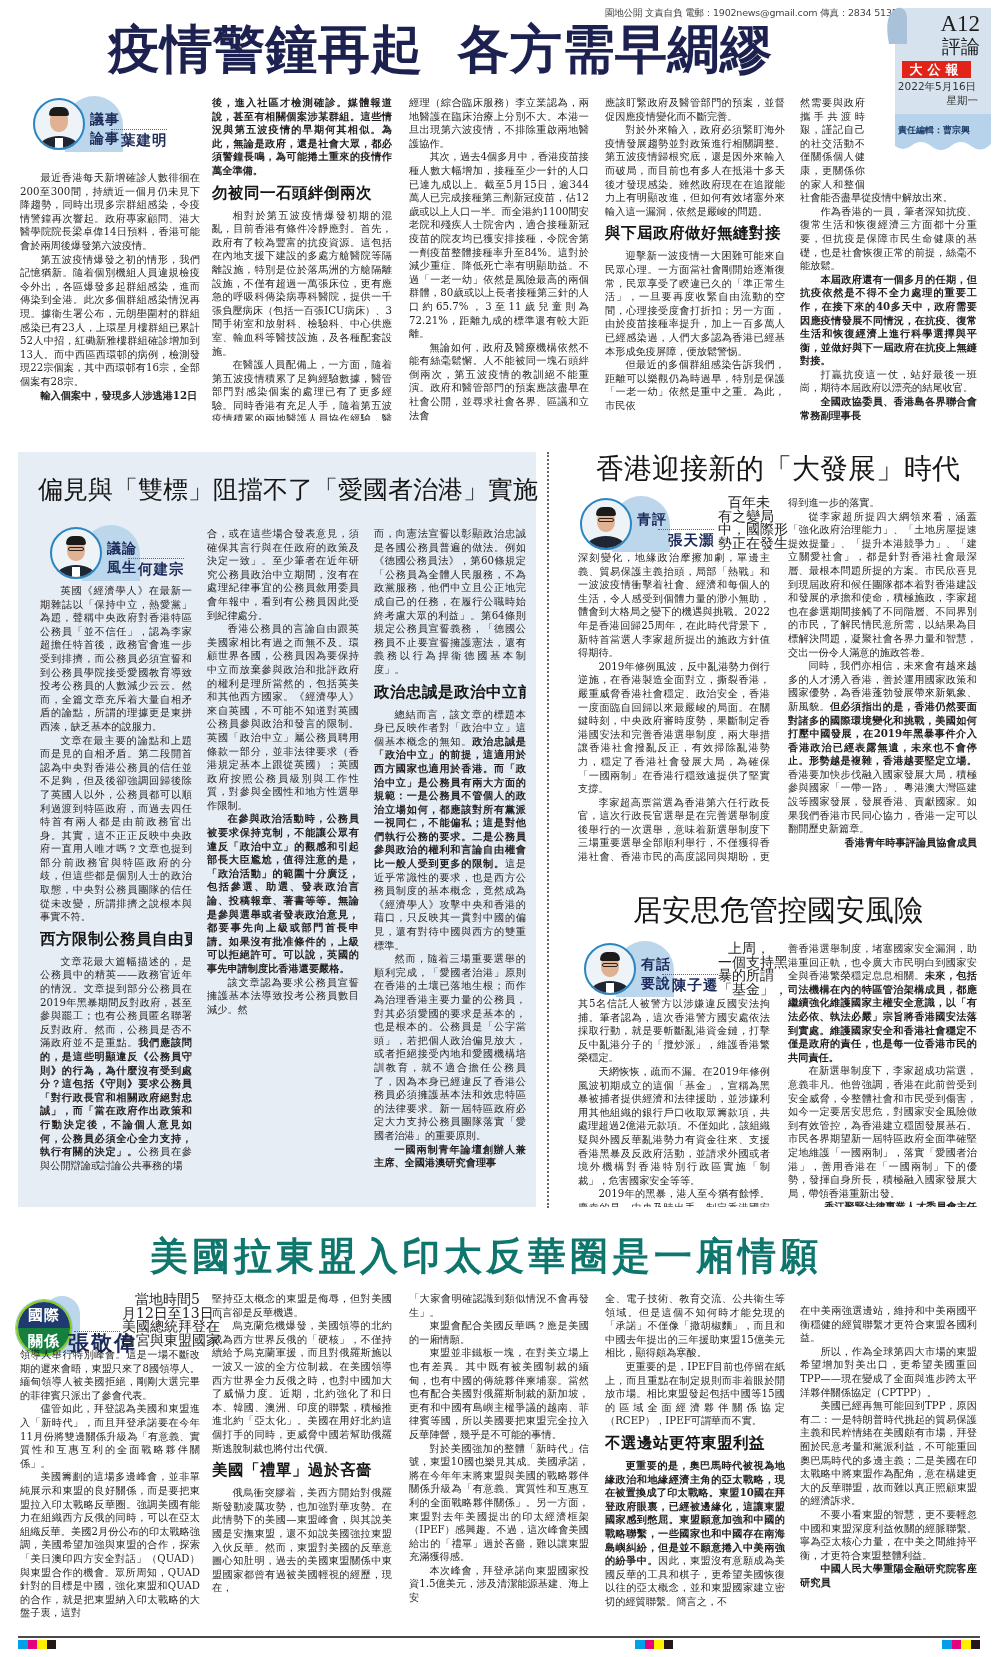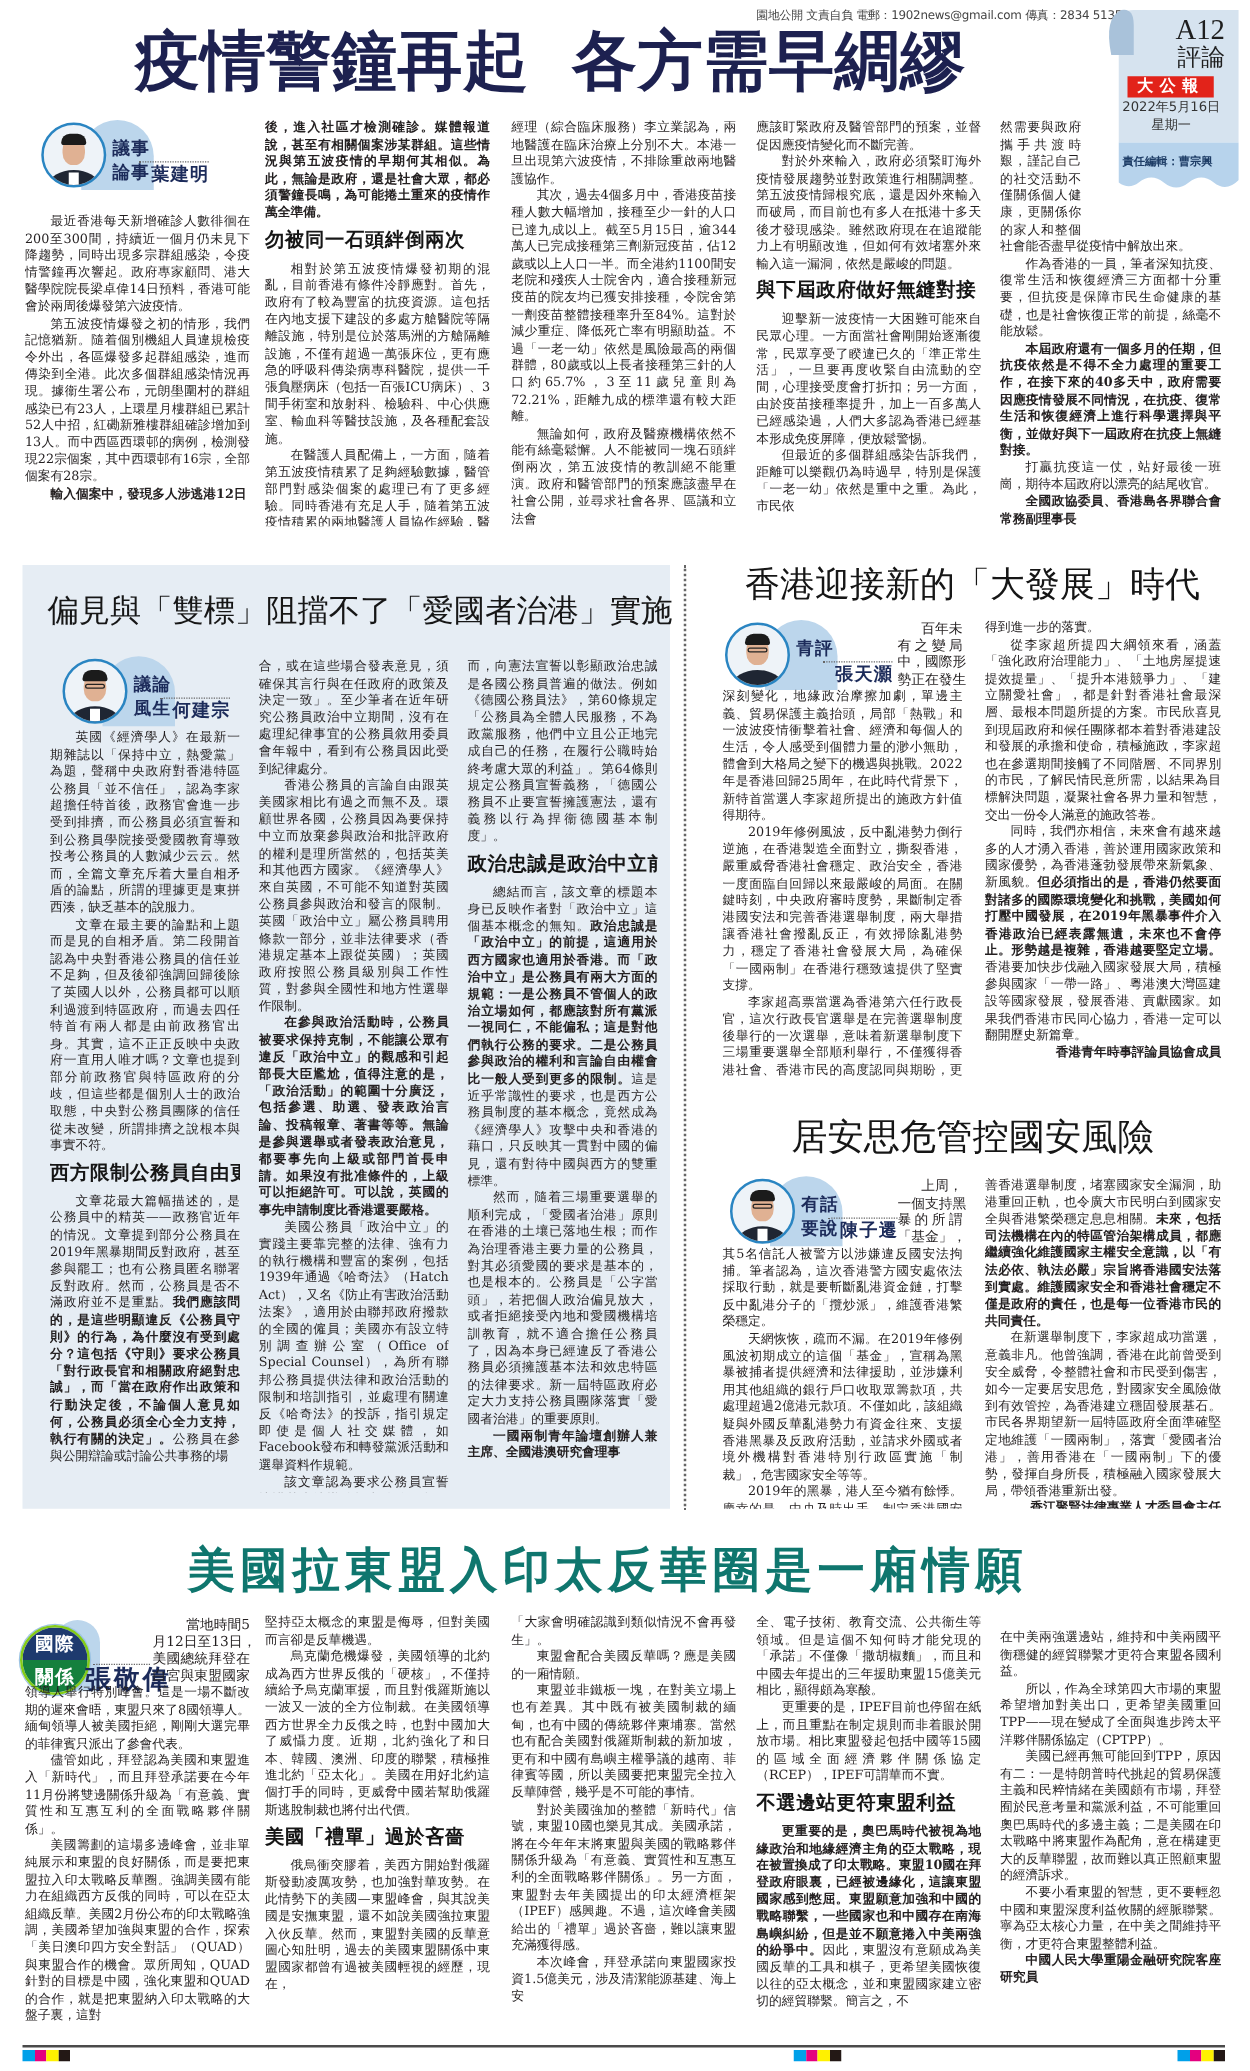--- a/index.html
+++ b/index.html
@@ -7,21 +7,21 @@
 body{position:relative;overflow:hidden;font-family:"DejaVu Serif","Liberation Serif",serif;color:#231f20}
 .abs{position:absolute}
 .meta{left:605px;top:7px;font-size:9.5px;line-height:12px;color:#444;font-family:"DejaVu Sans","Liberation Sans",sans-serif;white-space:nowrap;letter-spacing:-0.2px}
 .h-main{left:108px;top:20px;font-family:"DejaVu Sans","Liberation Sans",sans-serif;font-weight:bold;font-size:52px;line-height:58px;color:#1d2150;white-space:nowrap;word-spacing:16px;letter-spacing:0.5px}
 
 .tab-svg{left:881px;top:2px}
 .tab-page{left:890px;top:11px;width:90px;text-align:right;font-size:23px;line-height:26px;color:#1e1e1e;font-family:Liberation Serif, serif}
 .tab-sec{left:890px;top:36px;width:90px;text-align:right;font-size:19px;line-height:22px;color:#1e1e1e;font-family:"Liberation Serif","DejaVu Serif",serif}
 .tab-brand{left:902px;top:61px;width:69px;height:17px;background:#e2231a;color:#fff;font-weight:bold;font-size:13px;line-height:17px;text-align:center;letter-spacing:5px;font-family:"DejaVu Sans","Liberation Sans",sans-serif}
 .tab-date{left:896px;top:80px;width:82px;text-align:center;font-size:10.5px;line-height:13px;color:#333;font-family:"DejaVu Sans","Liberation Sans",sans-serif}
-.tab-week{left:896px;top:94px;width:82px;text-align:center;font-size:10.5px;line-height:13px;color:#333;font-family:"DejaVu Sans","Liberation Sans",sans-serif}
+.tab-week{left:896px;top:94px;width:82px;text-align:right;font-size:10.5px;line-height:13px;color:#333;font-family:"DejaVu Sans","Liberation Sans",sans-serif}
 .tab-editor{left:898px;top:124px;font-size:9px;line-height:12px;color:#1e3d66;font-weight:bold;white-space:nowrap;font-family:"DejaVu Sans","Liberation Sans",sans-serif}
 
 .col{position:absolute;overflow:hidden;font-size:10.2px;line-height:13.6px;text-align:justify;color:#231f20}
 .col p{text-indent:2em}
 .col p.ni{text-indent:0}
 .col .b{font-weight:bold}
 .col p.sig{font-weight:bold}
 .col p.r{text-align:right;text-indent:0}
 .col h3.sub{font-size:15.5px;line-height:20px;font-weight:bold;margin:5px 0 6px;color:#161616;letter-spacing:0.5px;text-indent:0;white-space:nowrap;font-family:"Liberation Serif","DejaVu Serif",serif}
 .spacer{float:right;width:112px;height:82px}
@@ -47,21 +47,21 @@
 .byline .name{position:absolute;left:88px;top:35px;font-size:14.5px;line-height:18px;font-weight:bold;color:#1c2b5a;letter-spacing:1px;white-space:nowrap}
 
 .badge-arch{left:44px;top:1296px;width:36px;height:57px;background:#bcd6ec;border-radius:18px 18px 0 0}
 .badge{left:16px;top:1300px;width:56px;height:56px;border-radius:50%;overflow:hidden;border:2px solid #84cc16;box-shadow:0 0 0 1px #9cc3e3}
 .badge .top,.badge .bot{height:50%;color:#fff;font-weight:bold;font-size:15px;line-height:27px;text-align:center;letter-spacing:1px;font-family:"DejaVu Sans","Liberation Sans",sans-serif}
 .badge .top{background:#1e3a6e}
 .badge .bot{background:#15803d}
 .badge-dots{left:74px;top:1331px;width:46px;border-top:1px dotted #666}
 .badge-name{left:68px;top:1334px;font-size:21px;line-height:18px;font-weight:bold;color:#1c2b5a;letter-spacing:2px;white-space:nowrap}
 
-.lead{position:absolute;font-size:11px;line-height:13.6px;color:#231f20}
+.lead{position:absolute;font-size:14px;line-height:13.6px;color:#231f20}
 .lead div{text-align:justify;text-align-last:justify;white-space:nowrap}
 .lead div.first{text-align:right;text-align-last:right}
 
 .rule{left:18px;top:1636px;width:962px;height:2px;background:#4a4a4a}
 .cmyk{top:1640px;display:flex}
 .cmyk span{display:block;width:9.5px;height:9px}
 </style>
 </head>
 <body>
 
@@ -151,21 +151,20 @@
   <div class="col" style="left:40px;top:584px;width:152px;height:610px;">
       <p class="p">英國《經濟學人》在最新一期雜誌以「保持中立，熱愛黨」為題，聲稱中央政府對香港特區公務員「並不信任」，認為李家超擔任特首後，政務官會進一步受到排擠，而公務員必須宣誓和到公務員學院接受愛國教育導致投考公務員的人數減少云云。然而，全篇文章充斥着大量自相矛盾的論點，所謂的理據更是東拼西湊，缺乏基本的說服力。</p>
       <p class="p">文章在最主要的論點和上題而是見的自相矛盾。第二段開首認為中央對香港公務員的信任並不足夠，但及後卻強調回歸後除了英國人以外，公務員都可以順利過渡到特區政府，而過去四任特首有兩人都是由前政務官出身。其實，這不正正反映中央政府一直用人唯才嗎？文章也提到部分前政務官與特區政府的分歧，但這些都是個別人士的政治取態，中央對公務員團隊的信任從未改變，所謂排擠之說根本與事實不符。</p>
       <h3 class="sub">西方限制公務員自由更甚</h3>
       <p class="p"><span>文章花最大篇幅描述的，是公務員中的精英——政務官近年的情況。文章提到部分公務員在2019年黑暴期間反對政府，甚至參與罷工；也有公務員匿名聯署反對政府。然而，公務員是否不滿政府並不是重點。</span><span class="b">我們應該問的，是這些明顯違反《公務員守則》的行為，為什麼沒有受到處分？這包括《守則》要求公務員「對行政長官和相關政府絕對忠誠」，而「當在政府作出政策和行動決定後，不論個人意見如何，公務員必須全心全力支持，執行有關的決定」。</span><span>公務員在參與公開辯論或討論公共事務的場</span></p>
     </div>
   <div class="col" style="left:207px;top:527px;width:152px;height:667px;">
       <p class="p ni">合，或在這些場合發表意見，須確保其言行與在任政府的政策及決定一致」。至少筆者在近年研究公務員政治中立期間，沒有在處理紀律事宜的公務員敘用委員會年報中，看到有公務員因此受到紀律處分。</p>
       <p class="p">香港公務員的言論自由跟英美國家相比有過之而無不及。環顧世界各國，公務員因為要保持中立而放棄參與政治和批評政府的權利是理所當然的，包括英美和其他西方國家。《經濟學人》來自英國，不可能不知道對英國公務員參與政治和發言的限制。英國「政治中立」屬公務員聘用條款一部分，並非法律要求（香港規定基本上跟從英國）；英國政府按照公務員級別與工作性質，對參與全國性和地方性選舉作限制。</p>
       <p class="p b">在參與政治活動時，公務員被要求保持克制，不能讓公眾有違反「政治中立」的觀感和引起部長大臣尷尬，值得注意的是，「政治活動」的範圍十分廣泛，包括參選、助選、發表政治言論、投稿報章、著書等等。無論是參與選舉或者發表政治意見，都要事先向上級或部門首長申請。如果沒有批准條件的，上級可以拒絕許可。可以說，英國的事先申請制度比香港還要嚴格。</p>
-      <p class="p">美國公務員「政治中立」的實踐主要靠完整的法律、強有力的執行機構和豐富的案例，包括1939年通過《哈奇法》（Hatch Act），又名《防止有害政治活動法案》，適用於由聯邦政府撥款的全國的僱員；美國亦有設立特別調查辦公室（Office of Special Counsel），為所有聯邦公務員提供法律和政治活動的限制和培訓指引，並處理有關違反《哈奇法》的投訴，指引規定即使是個人社交媒體，如Facebook發布和轉發黨派活動和選舉資料作規範。</p>
       <p class="p">該文章認為要求公務員宣誓擁護基本法導致投考公務員數目減少。然</p>
     </div>
   <div class="col" style="left:374px;top:527px;width:152px;height:667px;">
       <p class="p ni">而，向憲法宣誓以彰顯政治忠誠是各國公務員普遍的做法。例如《德國公務員法》，第60條規定「公務員為全體人民服務，不為政黨服務，他們中立且公正地完成自己的任務，在履行公職時始終考慮大眾的利益」。第64條則規定公務員宣誓義務，「德國公務員不止要宣誓擁護憲法，還有義務以行為捍衞德國基本制度」。</p>
       <h3 class="sub">政治忠誠是政治中立前提</h3>
       <p class="p"><span>總結而言，該文章的標題本身已反映作者對「政治中立」這個基本概念的無知。</span><span class="b">政治忠誠是「政治中立」的前提，這適用於西方國家也適用於香港。而「政治中立」是公務員有兩大方面的規範：一是公務員不管個人的政治立場如何，都應該對所有黨派一視同仁，不能偏私；這是對他們執行公務的要求。二是公務員參與政治的權利和言論自由權會比一般人受到更多的限制。</span><span>這是近乎常識性的要求，也是西方公務員制度的基本概念，竟然成為《經濟學人》攻擊中央和香港的藉口，只反映其一貫對中國的偏見，還有對待中國與西方的雙重標準。</span></p>
       <p class="p">然而，隨着三場重要選舉的順利完成，「愛國者治港」原則在香港的土壤已落地生根；而作為治理香港主要力量的公務員，對其必須愛國的要求是基本的，也是根本的。公務員是「公字當頭」，若把個人政治偏見放大，或者拒絕接受內地和愛國機構培訓教育，就不適合擔任公務員了，因為本身已經違反了香港公務員必須擁護基本法和效忠特區的法律要求。新一屆特區政府必定大力支持公務員團隊落實「愛國者治港」的重要原則。</p>
       <p class="sig">一國兩制青年論壇創辦人兼主席、全國港澳研究會理事</p>
     </div>
 </section>

